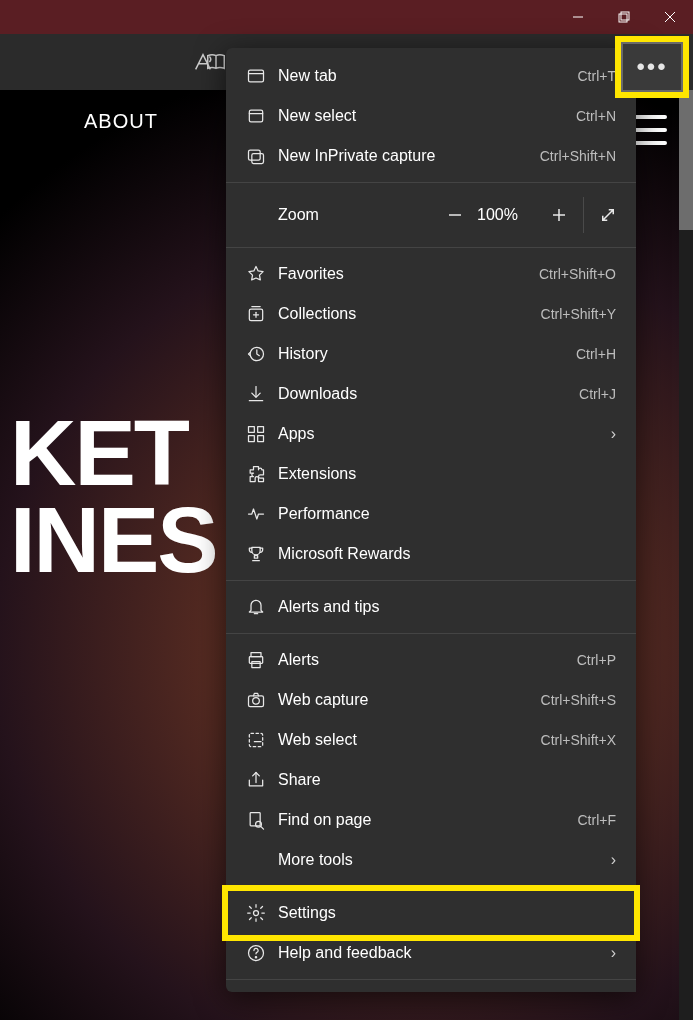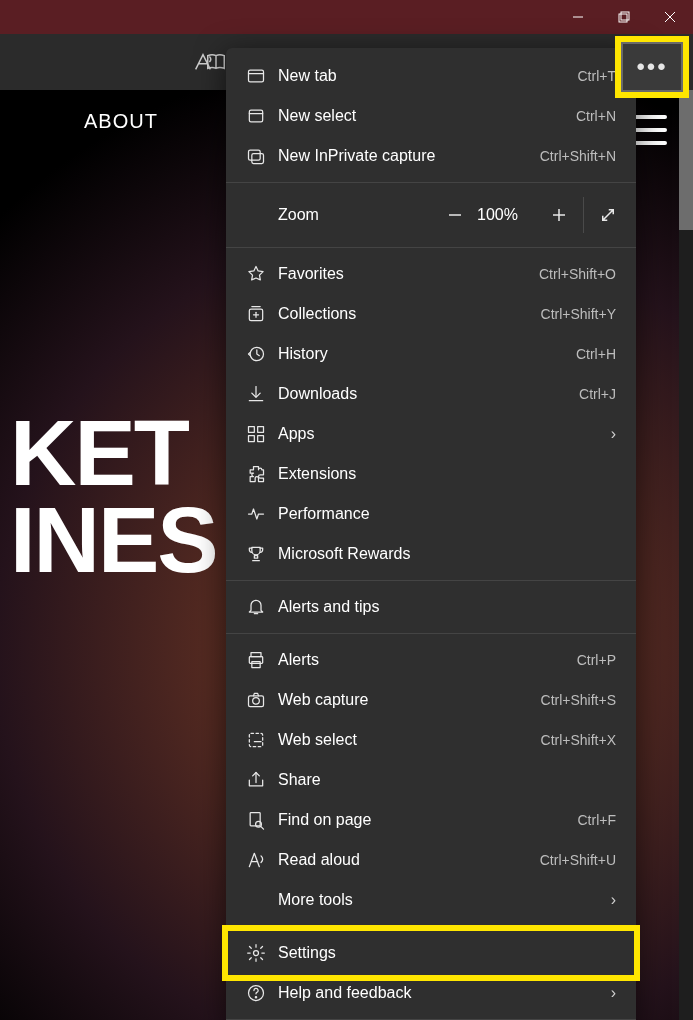--- a/index.html
+++ b/index.html
@@ -324,30 +324,20 @@
         <svg viewBox="0 0 24 24">
           <rect x="5" y="3" width="12" height="16" rx="1"></rect>
           <circle cx="15" cy="17" r="3.5"></circle>
           <line x1="18" y1="20" x2="21" y2="23"></line>
         </svg>
       </span>
     <span class="label">Find on page</span>
     <span class="short">Ctrl+F</span>
   </div>
 
-  <div class="item">
-    <span class="ico">
-        <svg viewBox="0 0 24 24">
-          <path d="M4 20 L10 4 L16 20 M6 14 H14"></path>
-          <path d="M18 7 Q22 11 18 15"></path>
-        </svg>
-      </span>
-    <span class="label">Read aloud</span>
-    <span class="short">Ctrl+Shift+U</span>
-  </div>
 
   <div class="item">
     <span class="ico"></span>
     <span class="label">More tools</span>
     <span class="chev">›</span>
   </div>
 
   <div class="sep"></div>
 
   <div style="position:relative;">

